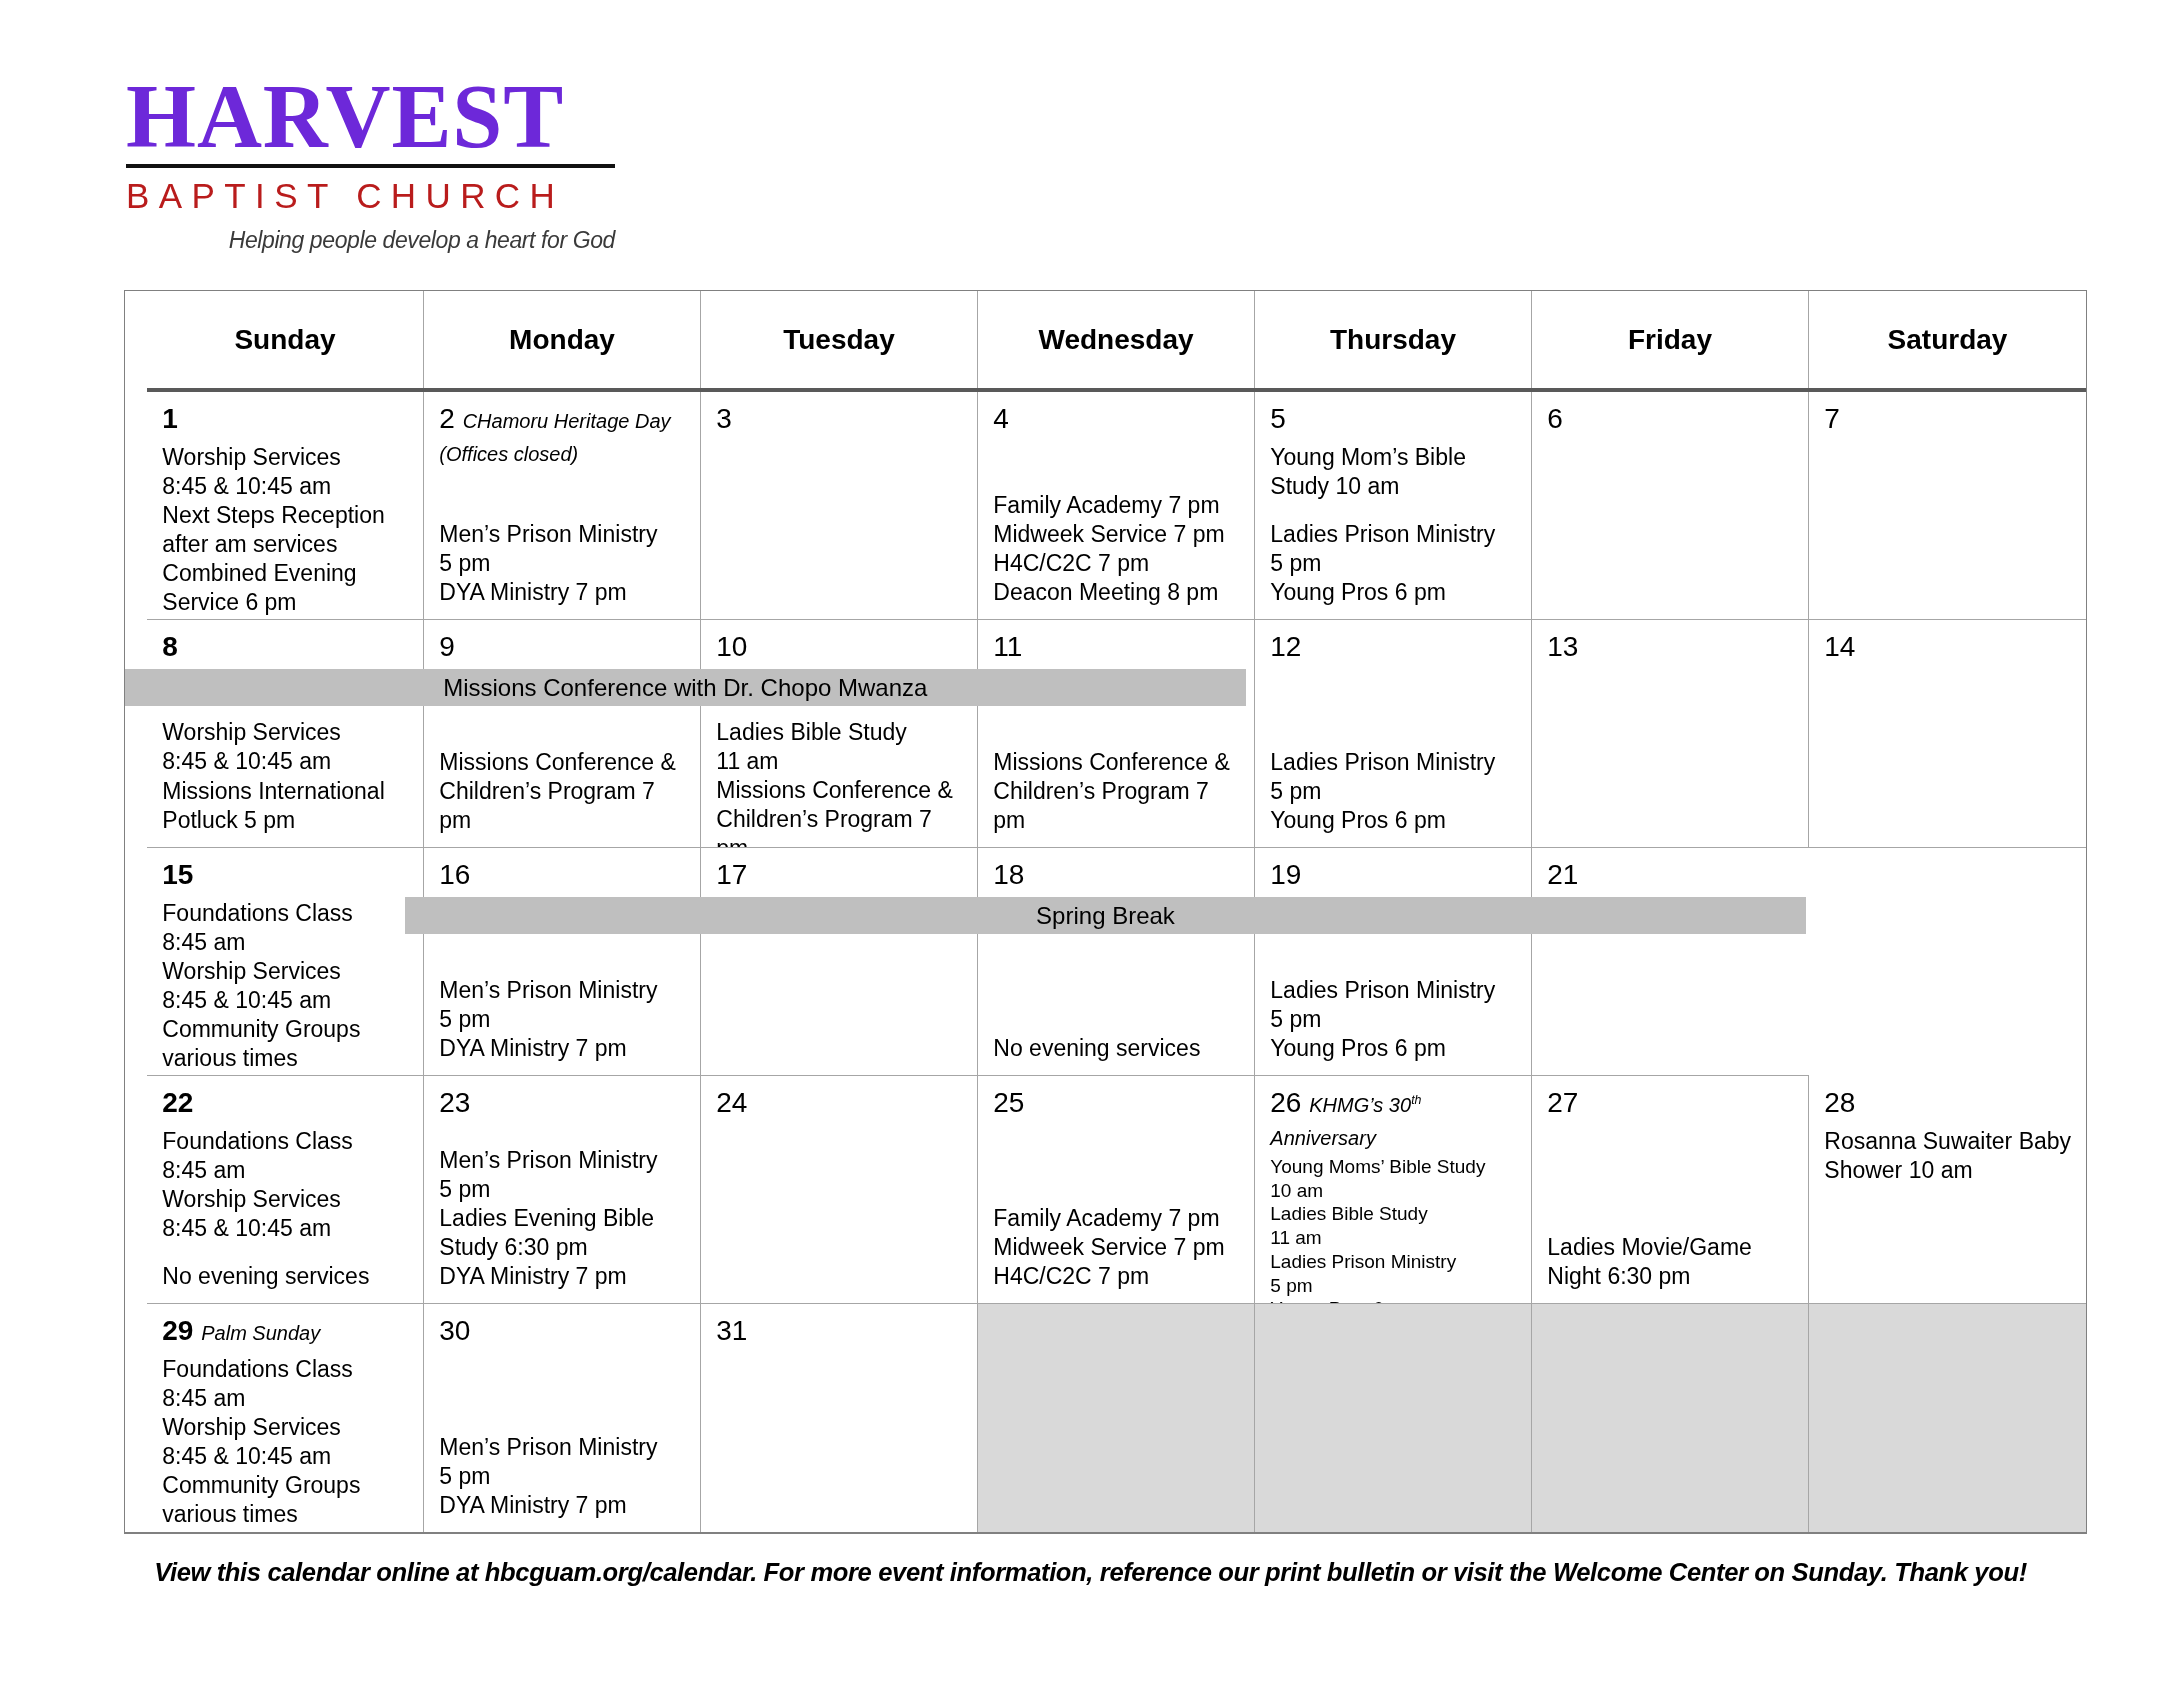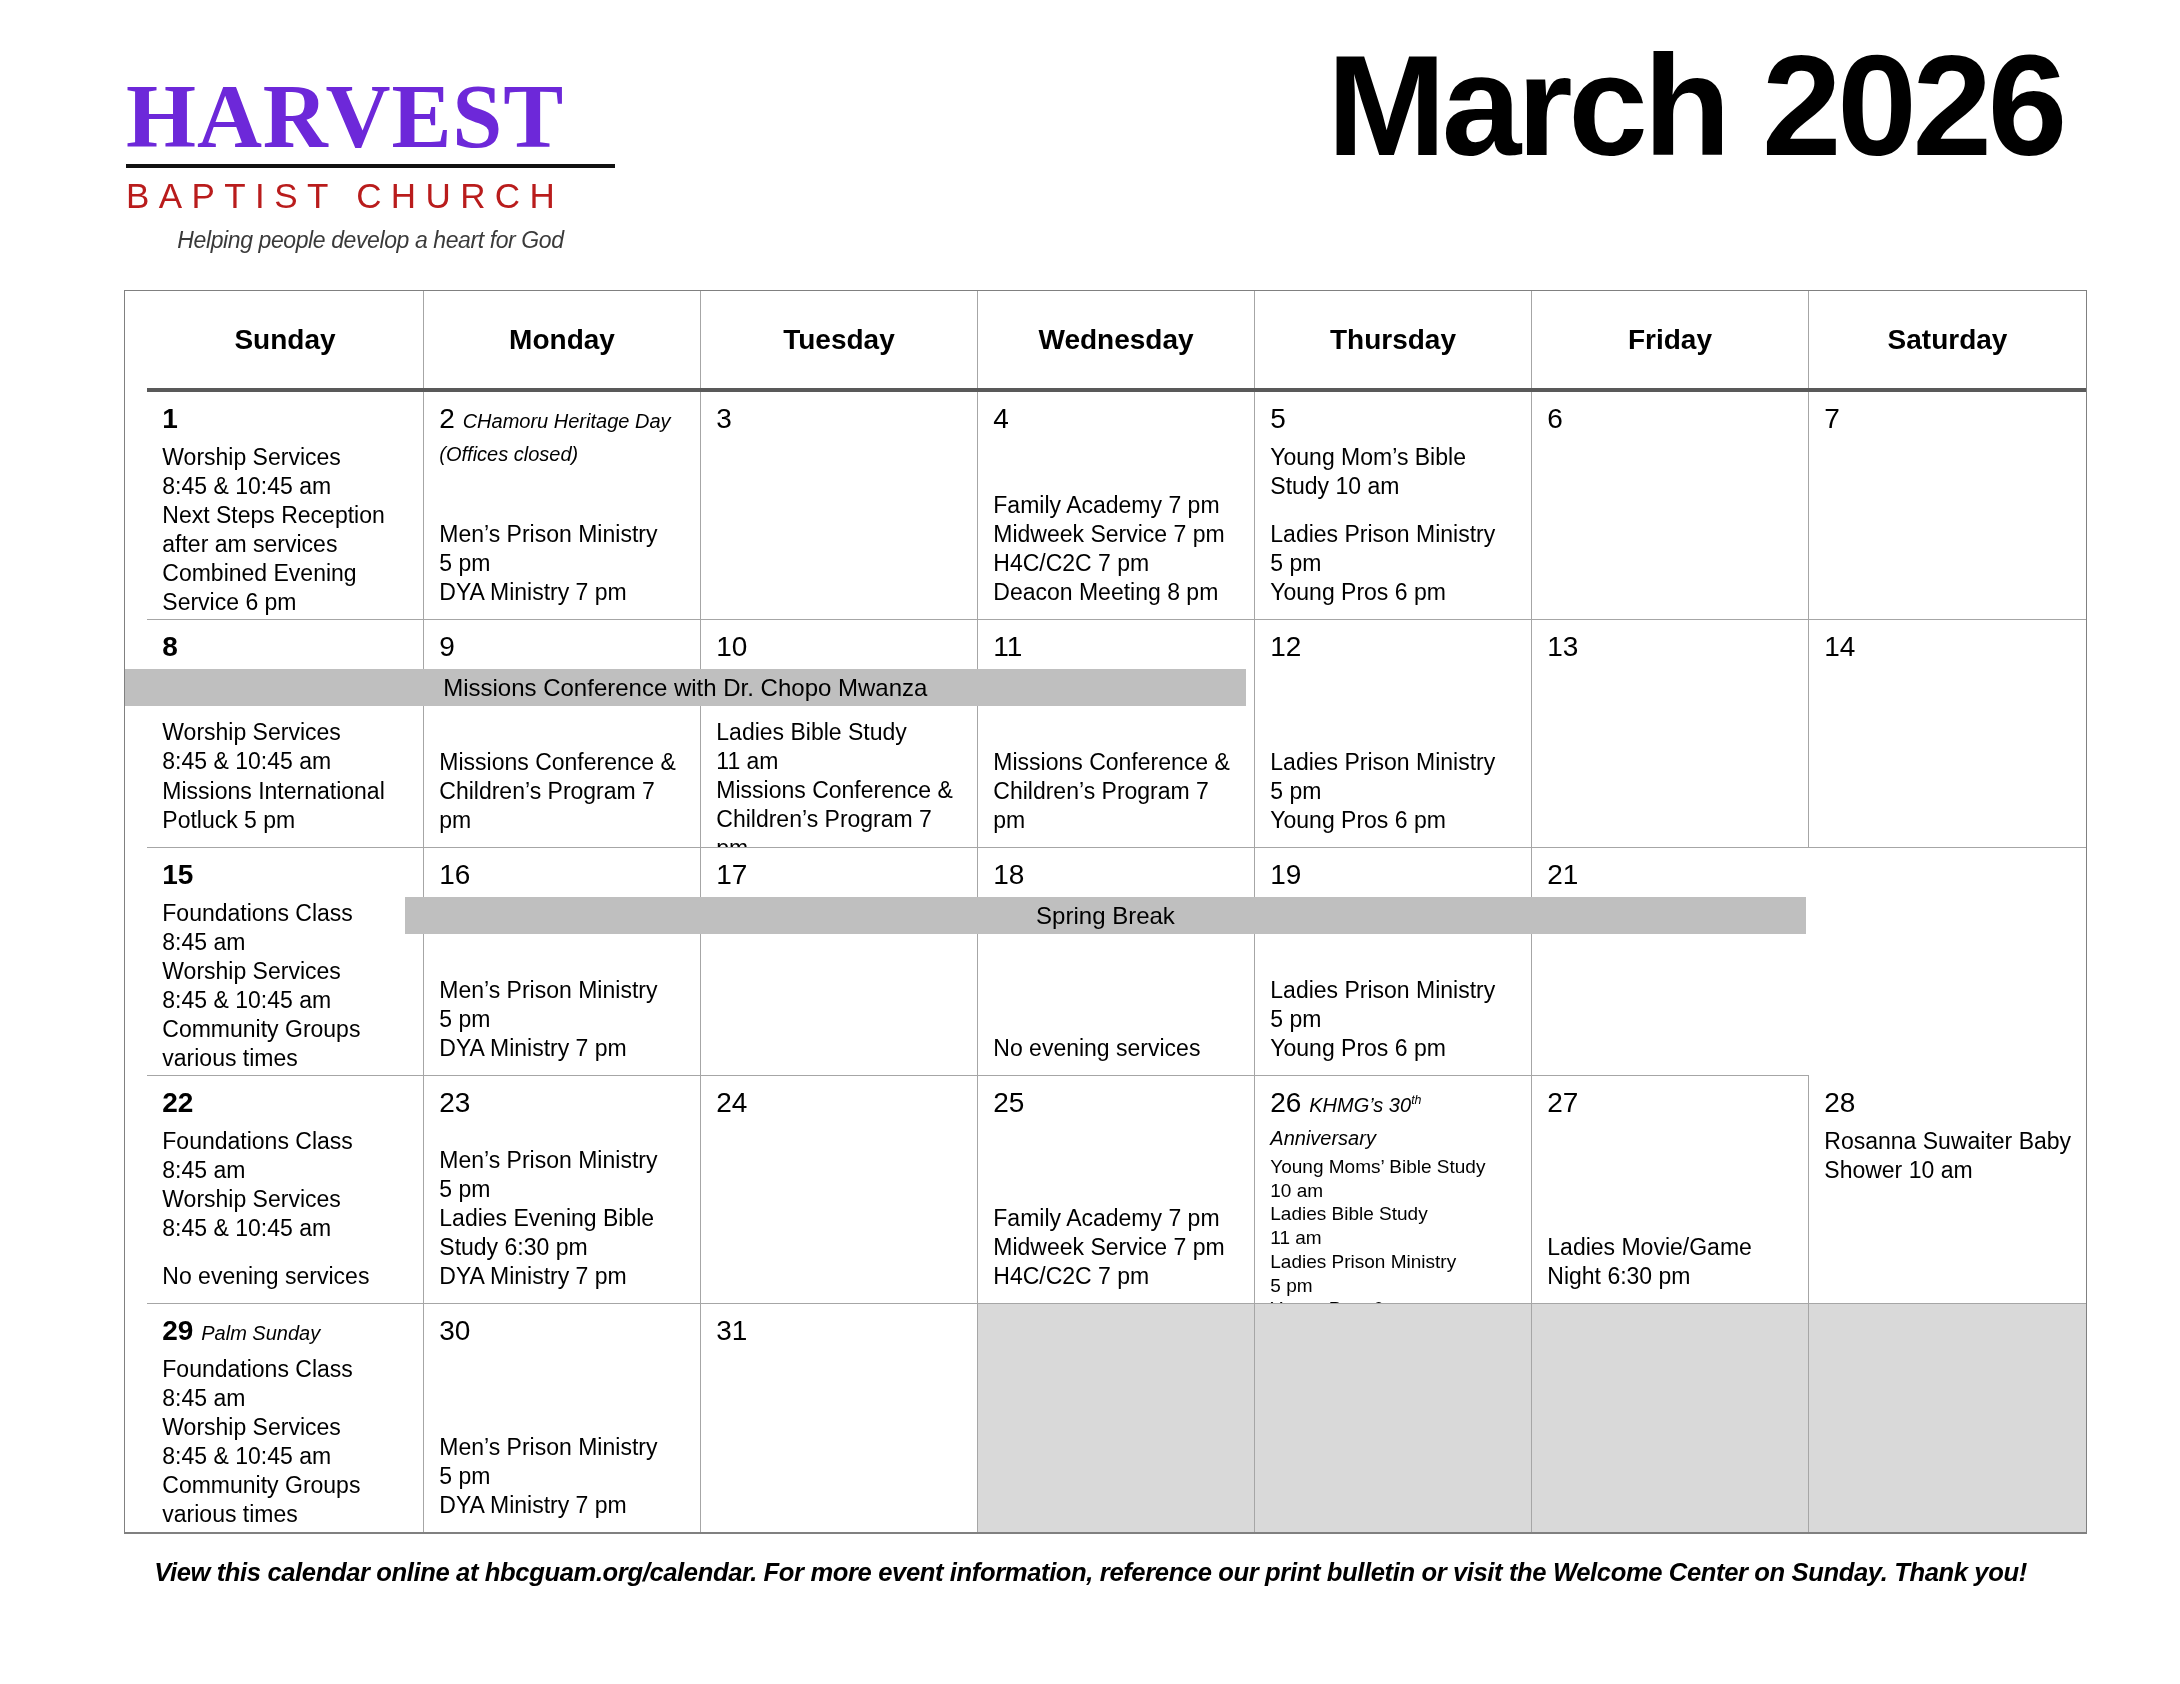--- a/index.html
+++ b/index.html
@@ -5,21 +5,21 @@
   html,body{margin:0;padding:0;background:#ffffff;}
   #page{position:relative;width:2181px;height:1685px;background:#ffffff;overflow:hidden;
         font-family:"Liberation Sans",sans-serif;color:#000;}
 
   
   .logo{position:absolute;left:126px;top:72px;width:489px;}
   .logo-name{font-family:"Liberation Serif",serif;font-weight:700;font-size:90px;line-height:1.0;
              letter-spacing:0.9px;color:#6d28d9;white-space:nowrap;}
   .logo-rule{height:4.3px;background:#111;margin-top:1.7px;}
   .logo-sub{margin-top:8.5px;font-size:35px;letter-spacing:9.4px;white-space:nowrap;color:#b91c1c;}
-  .logo-tag{margin-top:10.2px;font-size:23px;font-style:italic;text-align:center;color:#3a3a3a;
+  .logo-tag{margin-top:10.2px;font-size:23px;font-style:italic;text-align:right;color:#3a3a3a;
             letter-spacing:-0.4px;}
 
   
   .title{position:absolute;top:34px;right:118px;font-size:143px;font-weight:700;line-height:1.0;
          letter-spacing:-4.3px;white-space:nowrap;}
 
   
   .calendar{position:absolute;left:124px;top:290px;width:1939px;background:#fff;
             border:0.9px solid #808080;border-bottom-width:2.6px;box-sizing:content-box;padding-left:22px;}
   .cal-head{display:grid;grid-template-columns:repeat(7,1fr);height:97px;
@@ -58,21 +58,20 @@
 
 <div id="page">
 
   <div class="logo">
     <div class="logo-name">HARVEST</div>
     <div class="logo-rule"></div>
     <div class="logo-sub">BAPTIST CHURCH</div>
     <div class="logo-tag">Helping people develop a heart for God</div>
   </div>
 
-  <div class="title">March 2026</div>
 
   <div class="calendar">
     <div class="cal-head">
         <div class="hcell">Sunday</div>
         <div class="hcell">Monday</div>
         <div class="hcell">Tuesday</div>
         <div class="hcell">Wednesday</div>
         <div class="hcell">Thursday</div>
         <div class="hcell">Friday</div>
         <div class="hcell">Saturday</div>

